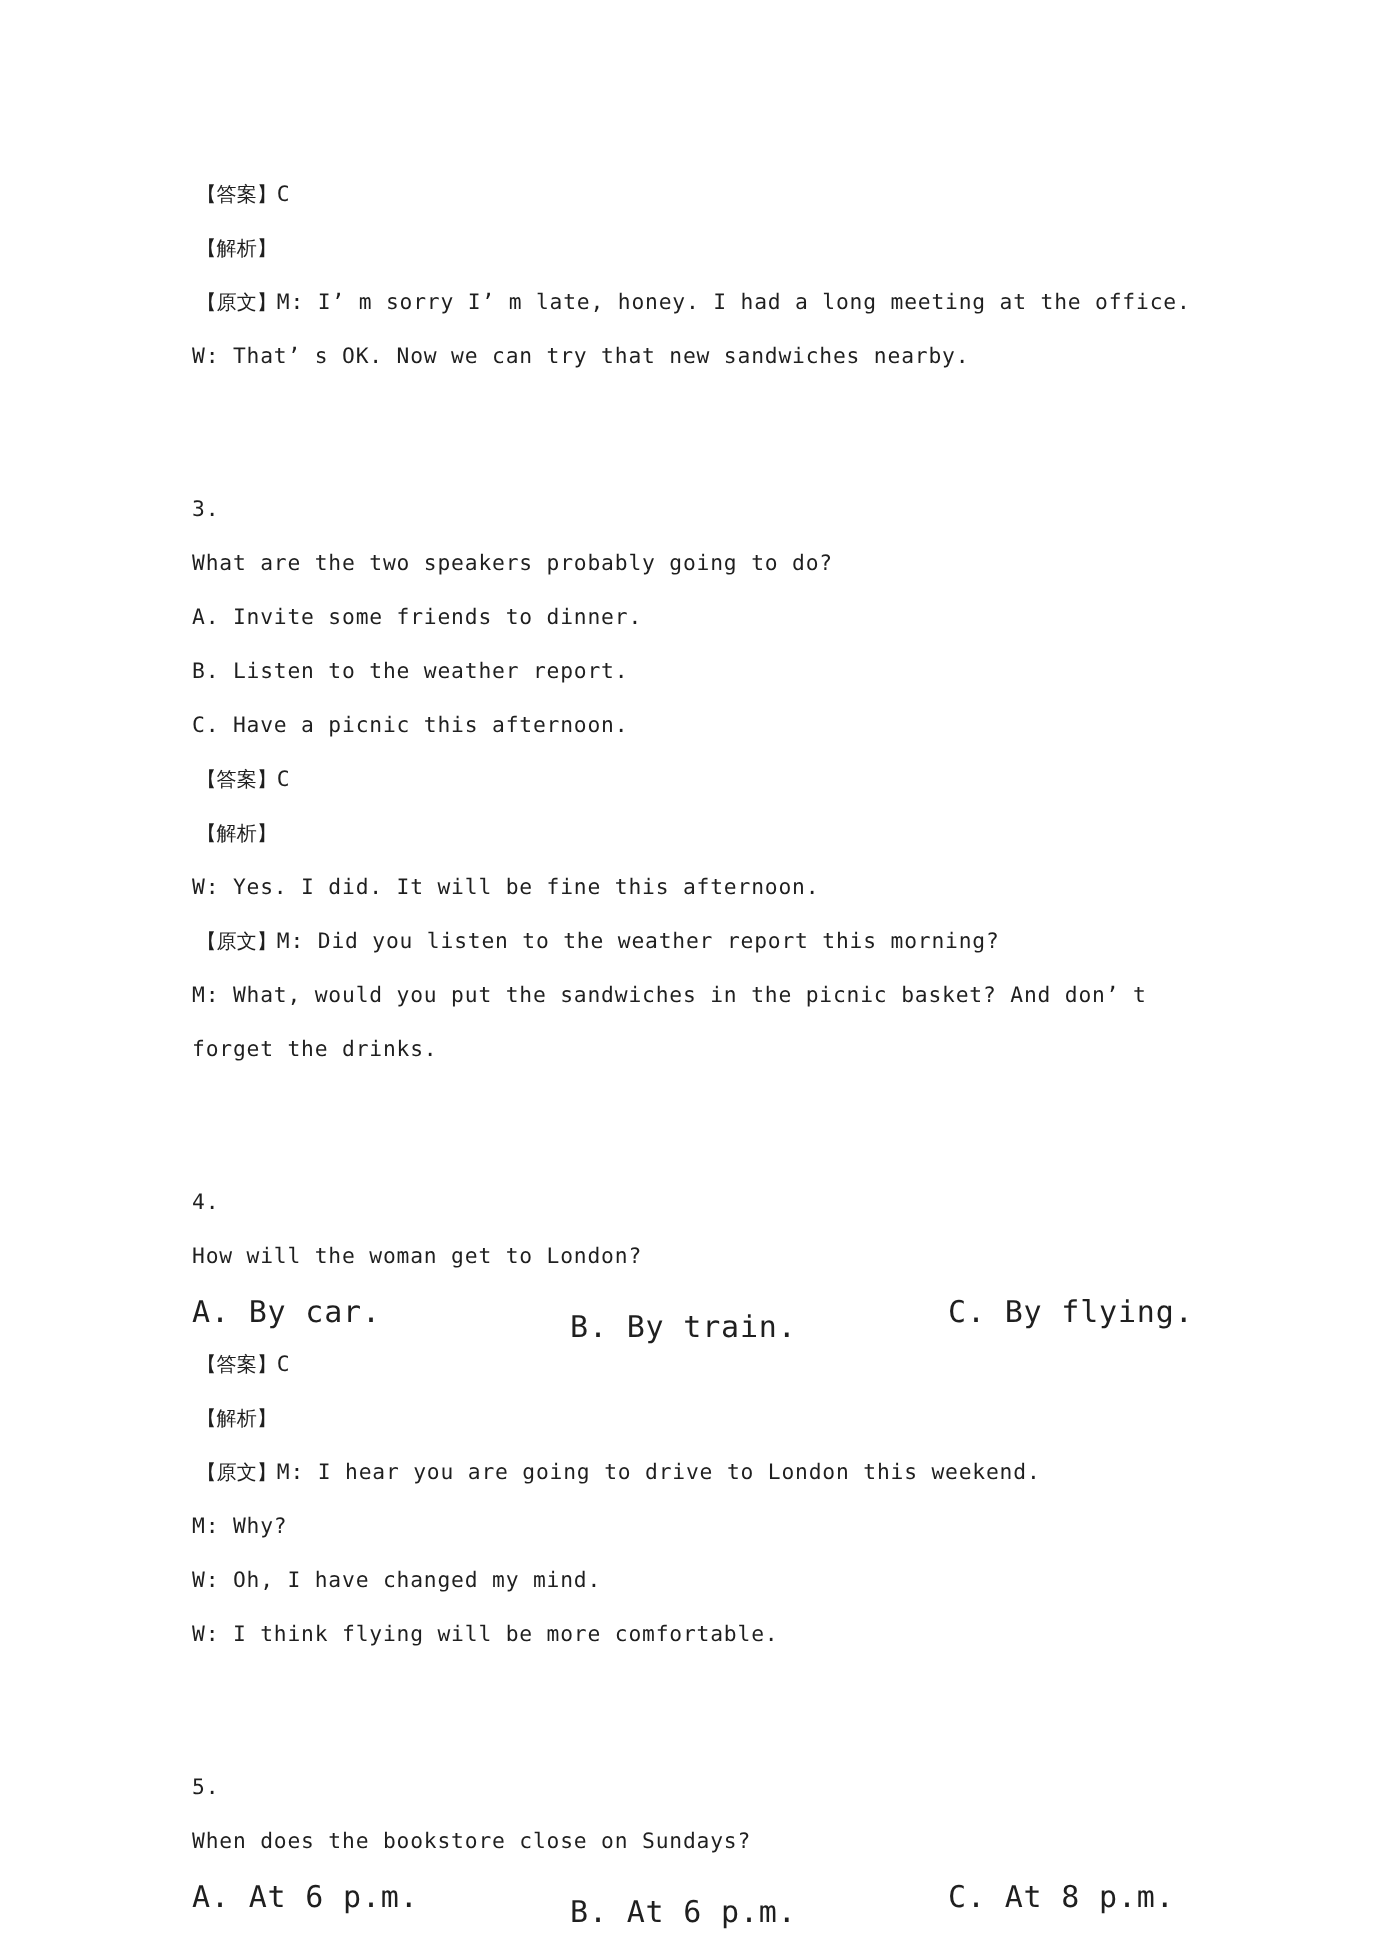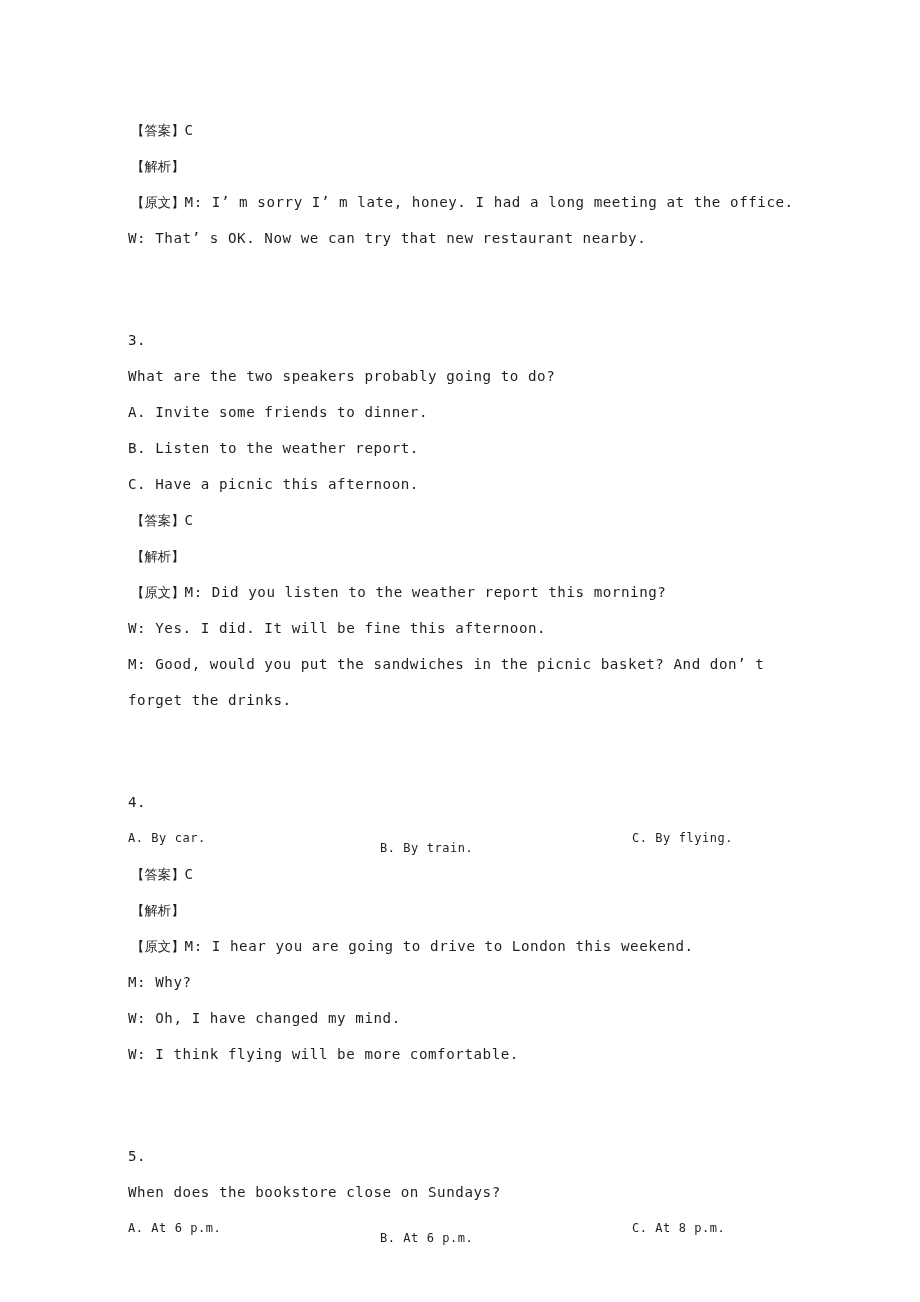--- a/index.html
+++ b/index.html
@@ -56,21 +56,21 @@
   .spacer {
     height: 36px;
   }
   .spacer-half {
     height: 30px;
   }
   
   .opt-row {
     position: relative;
     height: 36px;
-    font-size: 12px;
+    font-size: 20px;
     line-height: 36px;
     letter-spacing: 0.55px;
     white-space: pre;
     color: #1f1f1f;
   }
   .opt-a { position: absolute; left: 0px; top: 0; }
   .opt-b { position: absolute; left: 252px; top: 10px; }
   .opt-c { position: absolute; left: 504px; top: 0; }
   .qnum {
     font-size: 14.2px;
@@ -83,44 +83,45 @@
 </head>
 <body>
 
 <div class="page">
   <div class="content">
 
     <div>
       <div class="line label-indent"><span class="cjk">【答案】</span><span>C</span></div>
       <div class="line label-indent"><span class="cjk">【解析】</span></div>
       <div class="line label-indent"><span class="cjk">【原文】</span><span>M: I’ m sorry I’ m late, honey. I had a long meeting at the office.</span></div>
-      <div class="line">W: That’ s OK. Now we can try that new restaurant nearby.</div>
+      <div class="line">W: That’ s OK. Now we can try that new sandwiches nearby.</div>
     </div>
 
     <div class="spacer"></div>
     <div class="spacer-half"></div>
 
     <div>
       <div class="qnum">3.</div>
       <div class="line">What are the two speakers probably going to do?</div>
       <div class="line">A. Invite some friends to dinner.</div>
       <div class="line">B. Listen to the weather report.</div>
       <div class="line">C. Have a picnic this afternoon.</div>
       <div class="line label-indent"><span class="cjk">【答案】</span><span>C</span></div>
       <div class="line label-indent"><span class="cjk">【解析】</span></div>
+      <div class="line">W: Yes. I did. It will be fine this afternoon.</div>
       <div class="line label-indent"><span class="cjk">【原文】</span><span>M: Did you listen to the weather report this morning?</span></div>
-      <div class="line">W: Yes. I did. It will be fine this afternoon.</div>
-      <div class="line wrapped">M: Good, would you put the sandwiches in the picnic basket? And don’ t forget the drinks.</div>
+      <div class="line wrapped">M: What, would you put the sandwiches in the picnic basket? And don’ t forget the drinks.</div>
     </div>
 
     <div class="spacer"></div>
     <div class="spacer-half"></div>
 
     <div>
       <div class="qnum">4.</div>
+      <div class="line">How will the woman get to London?</div>
       <div class="opt-row">
         <span class="opt-a">A. By car.</span>
         <span class="opt-b">B. By train.</span>
         <span class="opt-c">C. By flying.</span>
       </div>
       <div class="line label-indent"><span class="cjk">【答案】</span><span>C</span></div>
       <div class="line label-indent"><span class="cjk">【解析】</span></div>
       <div class="line label-indent"><span class="cjk">【原文】</span><span>M: I hear you are going to drive to London this weekend.</span></div>
       <div class="line">M: Why?</div>
       <div class="line">W: Oh, I have changed my mind.</div>

